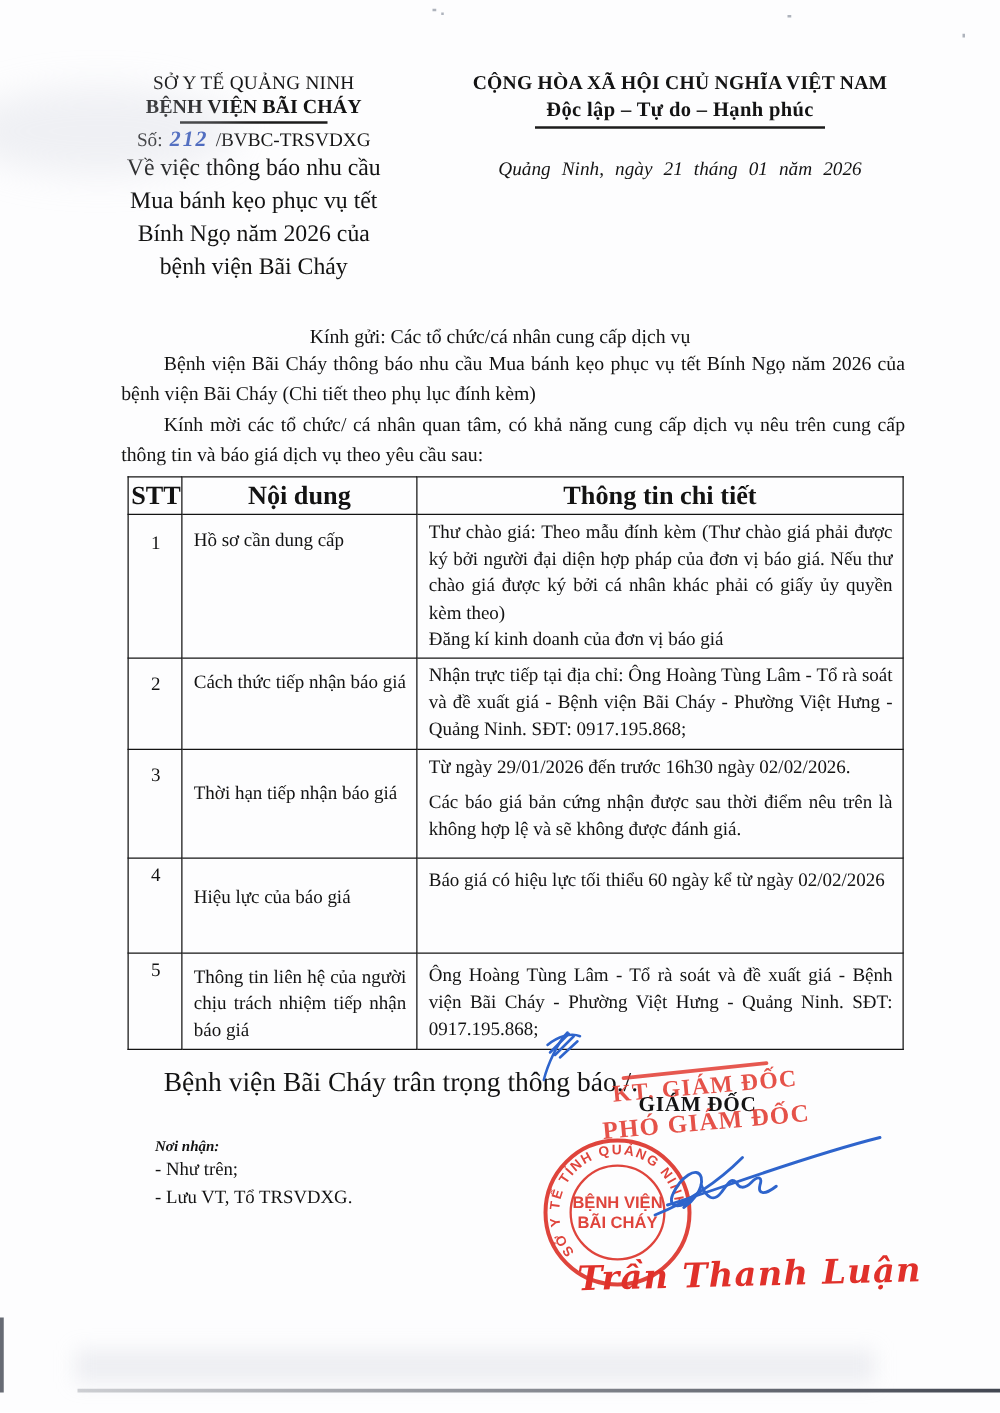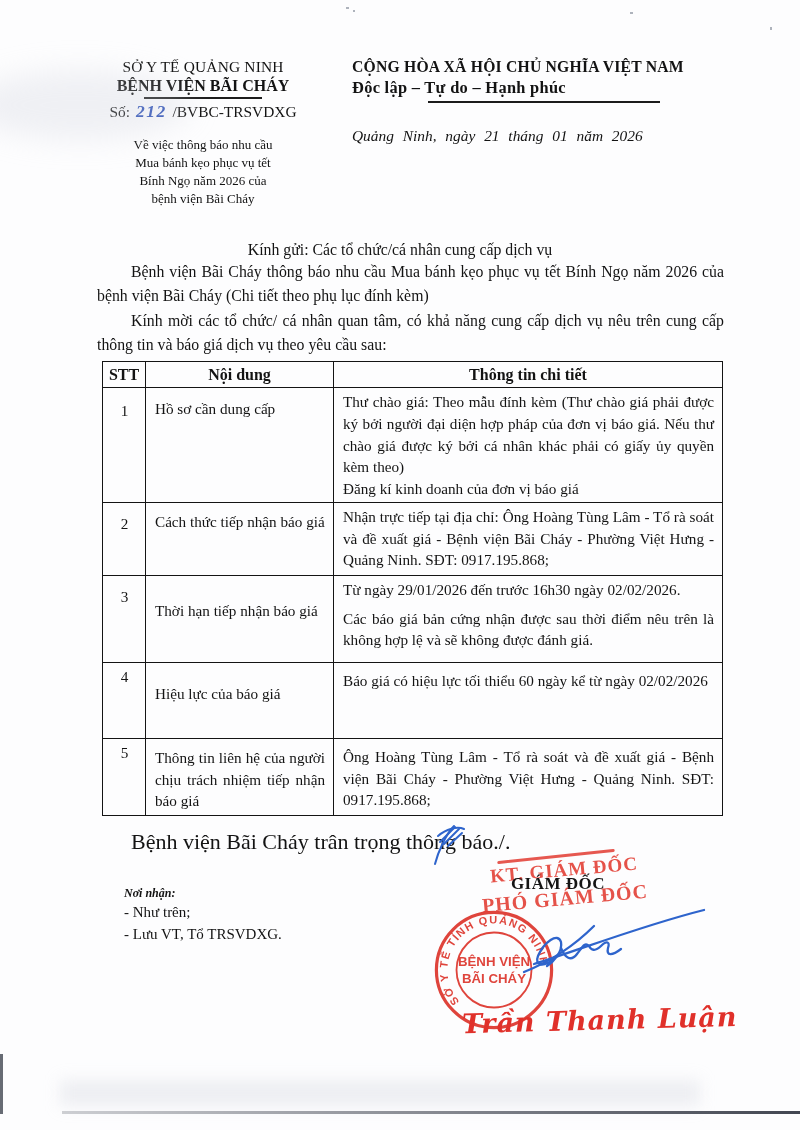--- a/index.html
+++ b/index.html
@@ -18,34 +18,34 @@
   .scan-left-bar{position:absolute;left:0;top:1054px;width:3px;height:60px;background:#4c515c;opacity:.85;}
   .speck{position:absolute;background:#9aa0ab;opacity:.8;}
   
   .header{display:flex;padding:58px 64px 0 84px;}
   .hleft{width:238px;text-align:center;flex:none;}
   .hl-dept{font-size:15.4px;letter-spacing:.2px;}
   .hl-org{font-size:16px;font-weight:bold;margin-top:1px;}
   .hl-rule{width:118px;height:1.6px;background:#1c1c1c;margin:2px auto 2px;}
   .hl-num{font-size:15.4px;white-space:nowrap;}
   .hand-num{color:#2c50b8;font-style:italic;font-weight:bold;font-size:17.5px;letter-spacing:1.5px;padding:0 2px;}
-  .hl-subject{font-size:13px;line-height:1.4;margin-top:14px;}
-  .hright{flex:1;text-align:left;margin-left:30px;}
+  .hl-subject{font-size:19px;line-height:1.4;margin-top:0;}
+  .hright{flex:1;text-align:center;margin-left:30px;}
   .hr-national{font-size:15.7px;font-weight:bold;letter-spacing:.2px;white-space:nowrap;}
   .hr-motto{font-size:16.4px;font-weight:bold;margin-top:2px;letter-spacing:.3px;}
   .hr-rule{width:232px;height:1.7px;background:#1c1c1c;margin:3px auto 0;}
   .hr-date{font-size:15.4px;font-style:italic;margin-top:24px;word-spacing:5px;}
   
   .salutation{text-align:center;font-size:15.8px;margin-top:33px;}
   .content{margin:0 76px 0 97px;}
   .body-para{font-size:15.8px;line-height:1.52;text-align:justify;text-indent:34px;margin:1px 0 0;}
   
   table.doc{border-collapse:collapse;margin:4px 0 0 5px;width:620px;table-layout:fixed;}
   table.doc th,table.doc td{border:1.7px solid #141414;}
-  table.doc th{font-size:16px;font-weight:bold;padding:2px 2px;text-align:center;}
+  table.doc th{font-size:21px;font-weight:bold;padding:2px 2px;text-align:center;}
   table.doc td{font-size:15.2px;vertical-align:top;padding:3px 8px 3px 9px;line-height:1.42;}
   td.stt{text-align:center;}
   td.cell-nd{text-align:justify;}
   td.cell-ct p{margin:0;text-align:justify;}
   td.cell-ct p + p{margin-top:7px;}
   tr.r1 td.cell-ct p + p{margin-top:0;}
   td.pt-mid{padding-top:40px;}
   td.pt-mid2{padding-top:27px;}
   
   .closing{font-size:22px;margin-top:13px;text-indent:34px;}

